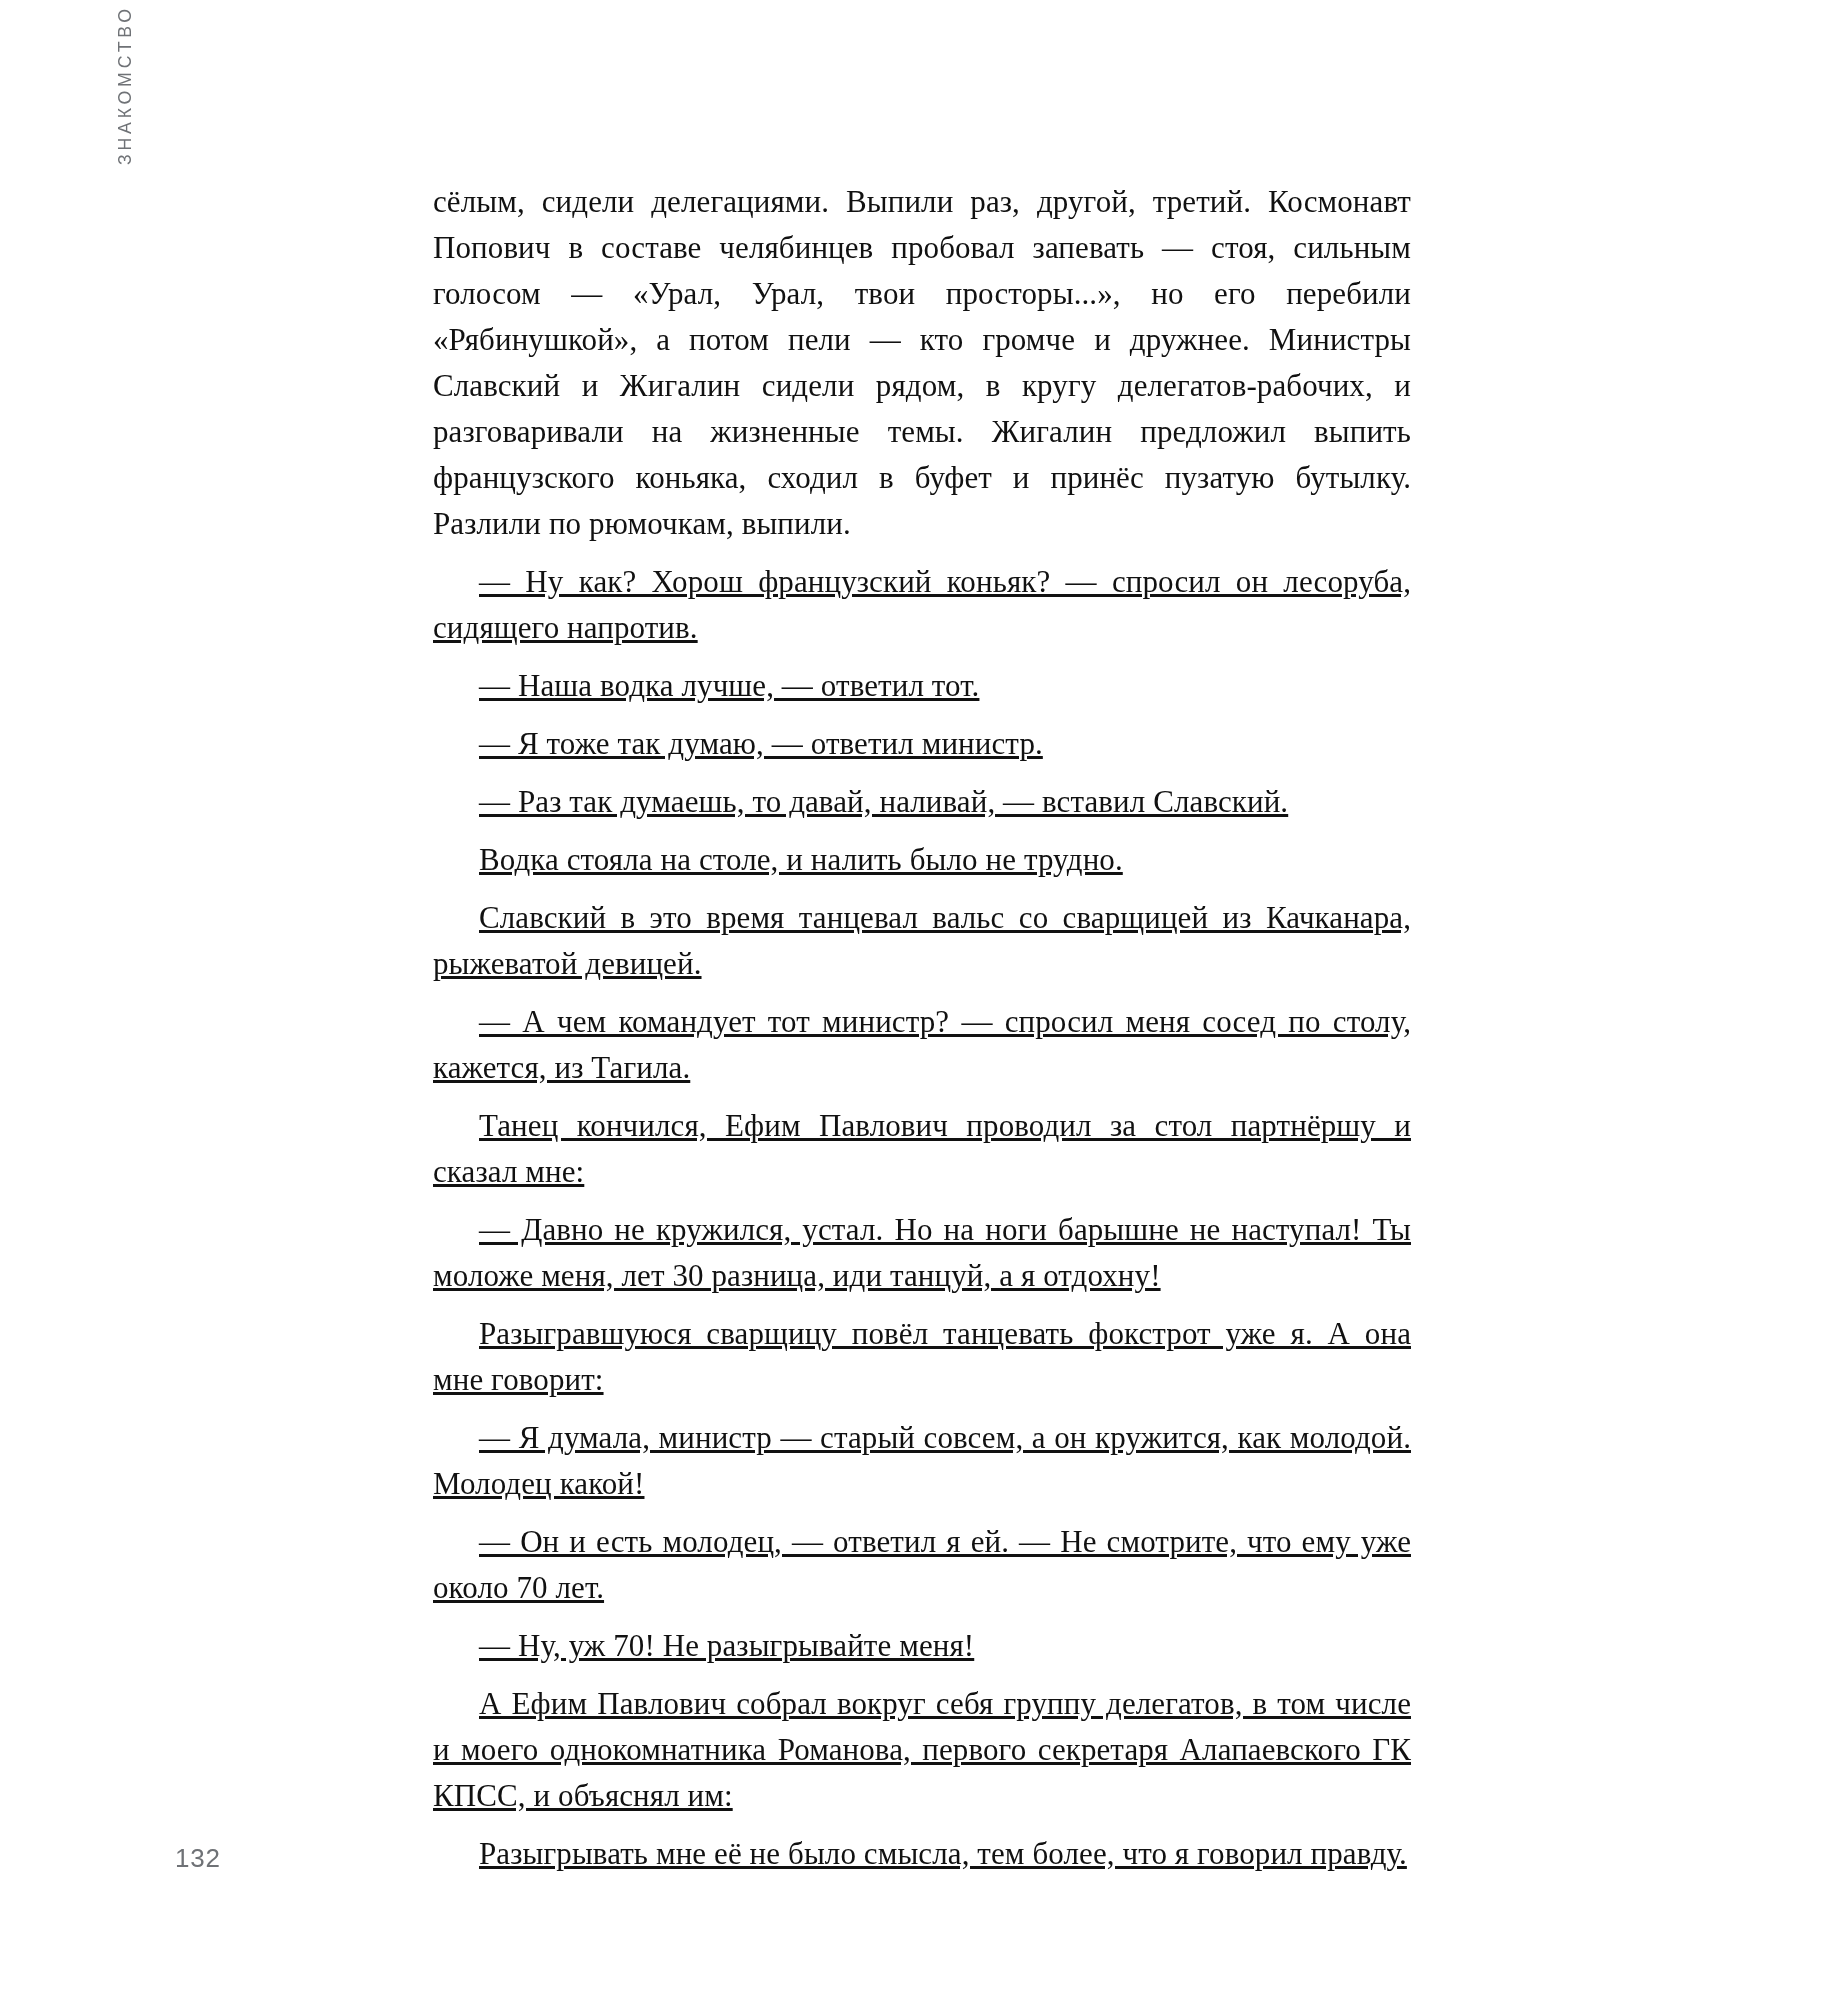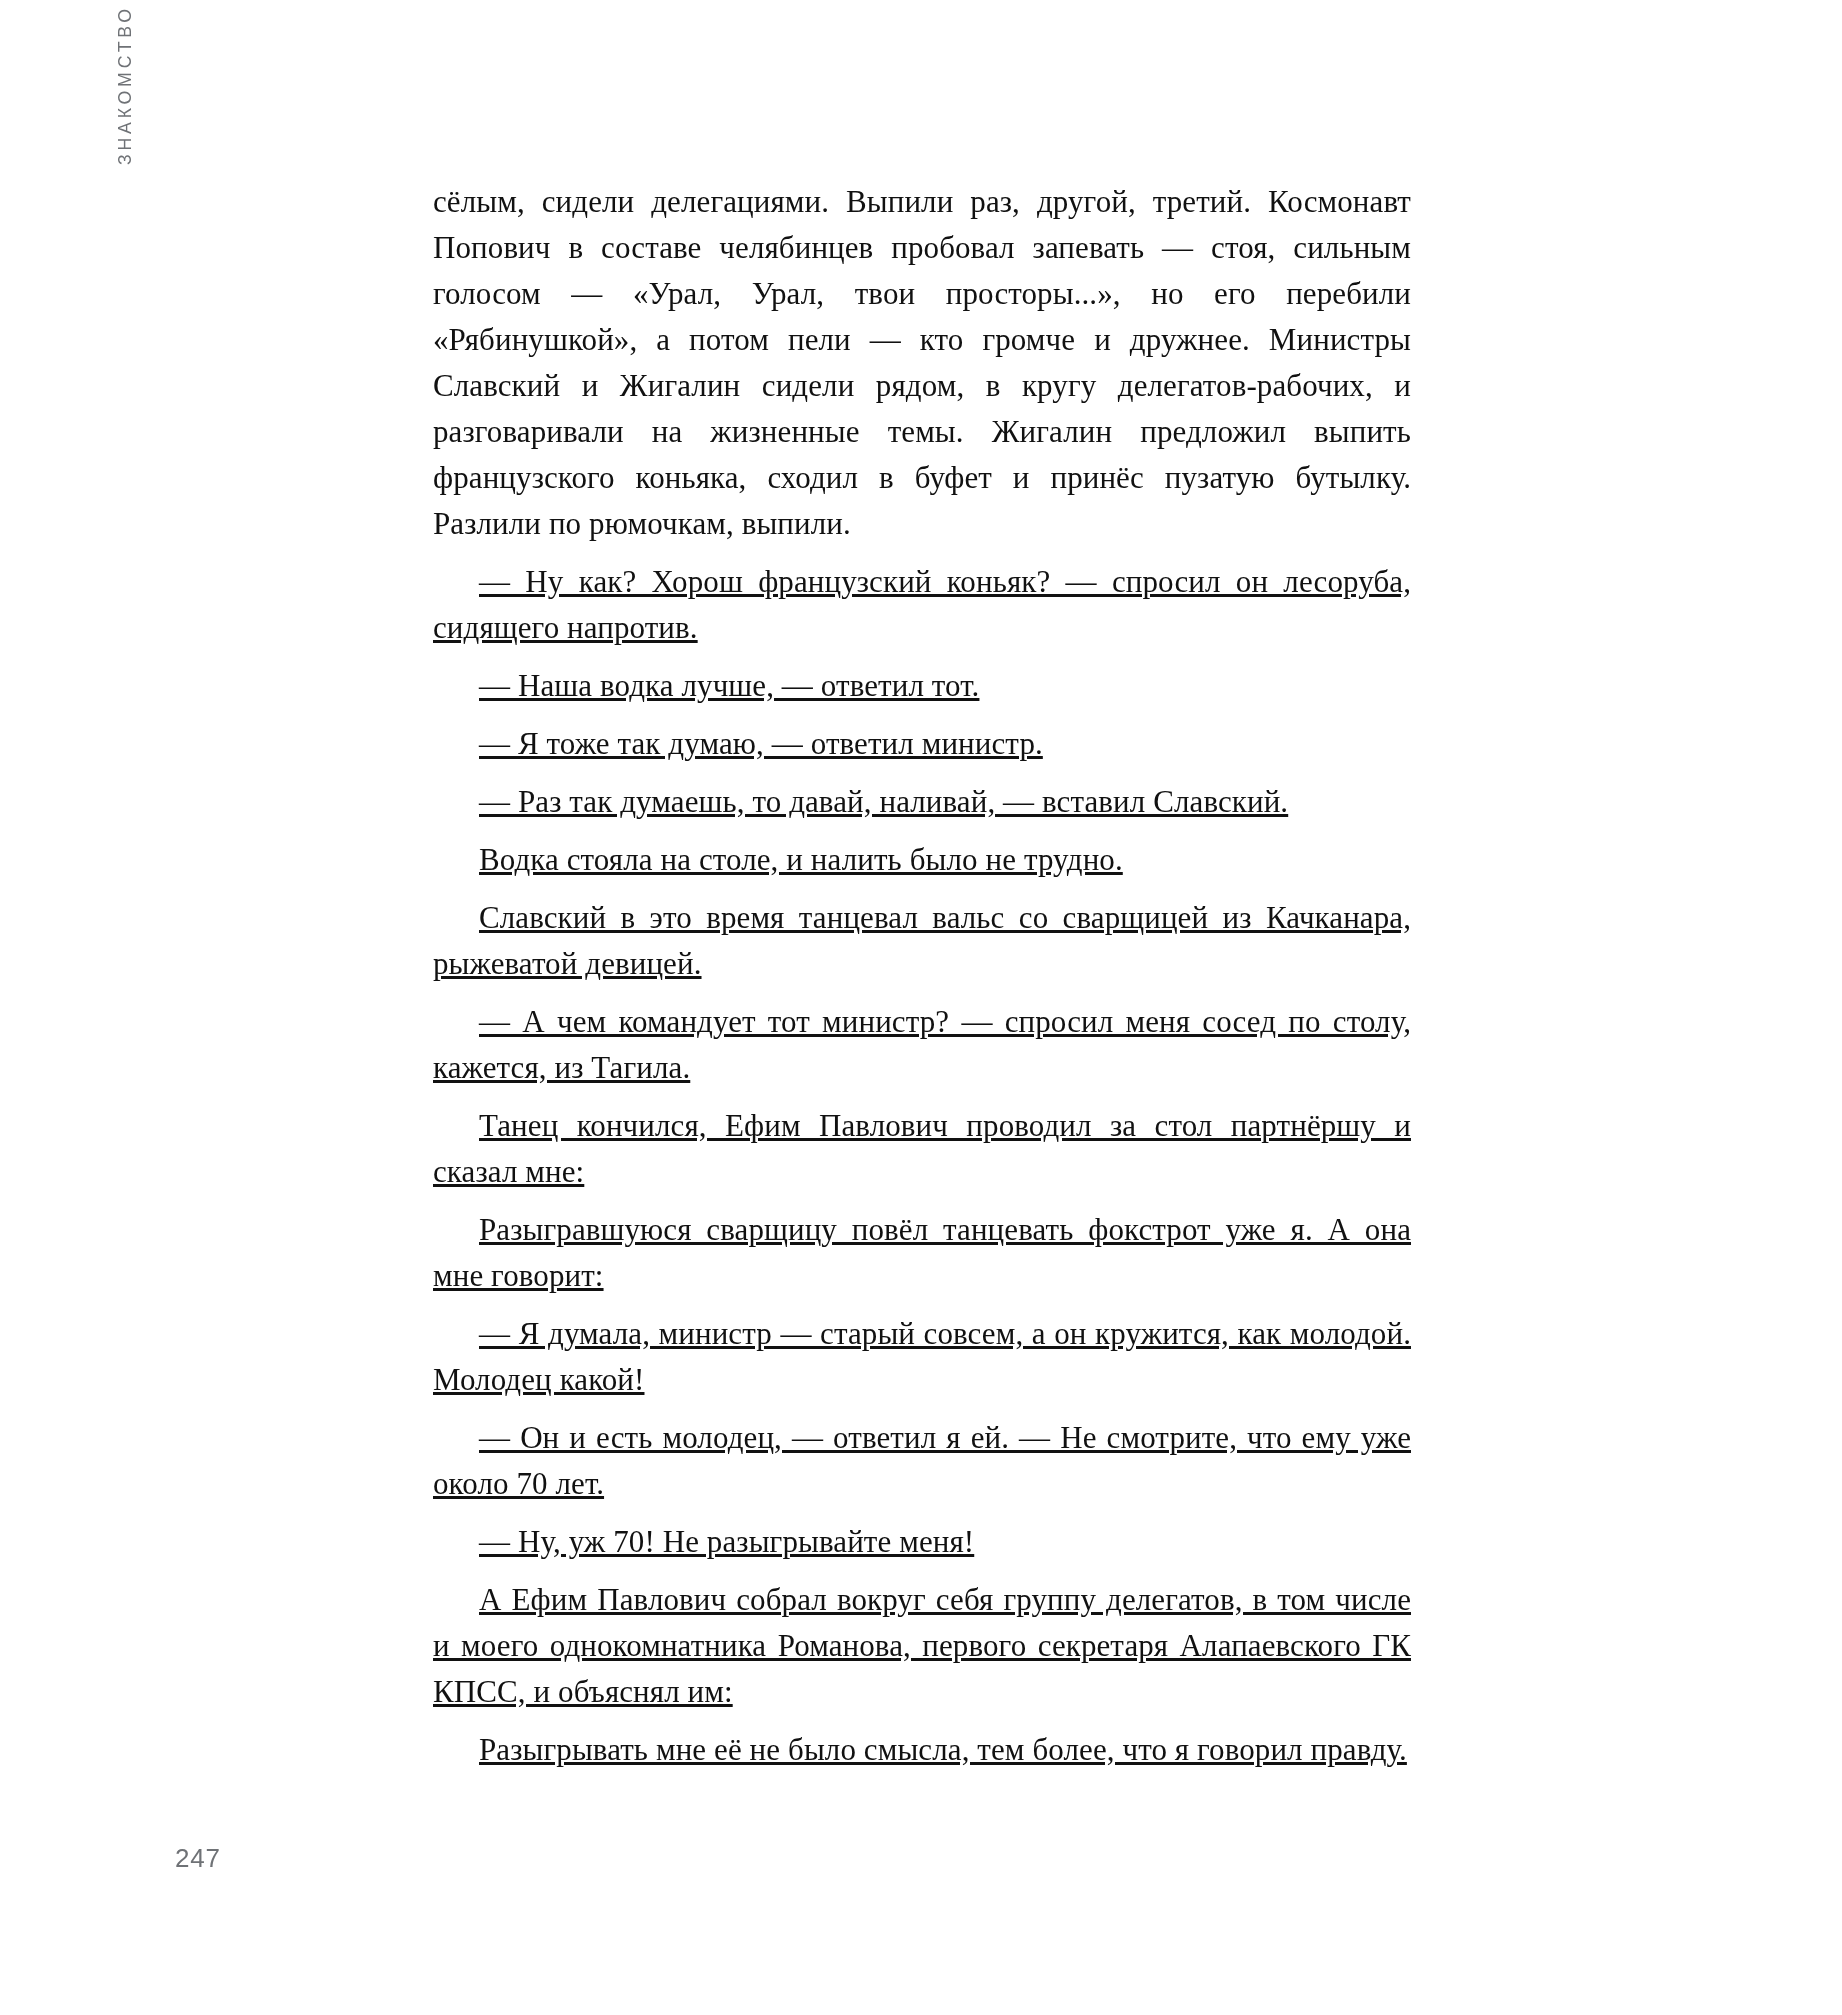--- a/index.html
+++ b/index.html
@@ -77,32 +77,33 @@
     text-indent: 0;
   }
 </style>
 </head>
 <body>
 
 <div class="page">
 
   <div class="running-head">Знакомство</div>
 
-  <div class="folio">247</div>
+  <div class="folio">132</div>
 
   <div class="text-column">
     <p class="noindent">сёлым, сидели делегациями. Выпили раз, другой, третий. Космонавт Попович в составе челябинцев пробовал запевать — стоя, сильным голосом — «Урал, Урал, твои просторы...», но его перебили «Рябинушкой», а потом пели — кто громче и дружнее. Министры Славский и Жигалин сидели рядом, в кругу делегатов-рабочих, и разговаривали на жизненные темы. Жигалин предложил выпить французского коньяка, сходил в буфет и принёс пузатую бутылку. Разлили по рюмочкам, выпили.</p>
     <p class="indent">— Ну как? Хорош французский коньяк? — спросил он лесоруба, сидящего напротив.</p>
     <p class="indent">— Наша водка лучше, — ответил тот.</p>
     <p class="indent">— Я тоже так думаю, — ответил министр.</p>
     <p class="indent">— Раз так думаешь, то давай, наливай, — вставил Славский.</p>
     <p class="indent">Водка стояла на столе, и налить было не трудно.</p>
     <p class="indent">Славский в это время танцевал вальс со сварщицей из Качканара, рыжеватой девицей.</p>
     <p class="indent">— А чем командует тот министр? — спросил меня сосед по столу, кажется, из Тагила.</p>
     <p class="indent">Танец кончился, Ефим Павлович проводил за стол партнёршу и сказал мне:</p>
+    <p class="indent">— Давно не кружился, устал. Но на ноги барышне не наступал! Ты моложе меня, лет 30 разница, иди танцуй, а я отдохну!</p>
     <p class="indent">Разыгравшуюся сварщицу повёл танцевать фокстрот уже я. А она мне говорит:</p>
     <p class="indent">— Я думала, министр — старый совсем, а он кружится, как молодой. Молодец какой!</p>
     <p class="indent">— Он и есть молодец, — ответил я ей. — Не смотрите, что ему уже около 70 лет.</p>
     <p class="indent">— Ну, уж 70! Не разыгрывайте меня!</p>
     <p class="indent">А Ефим Павлович собрал вокруг себя группу делегатов, в том числе и моего однокомнатника Романова, первого секретаря Алапаевского ГК КПСС, и объяснял им:</p>
     <p class="indent">Разыгрывать мне её не было смысла, тем более, что я говорил правду.</p>
   </div>
 
 </div>
 

